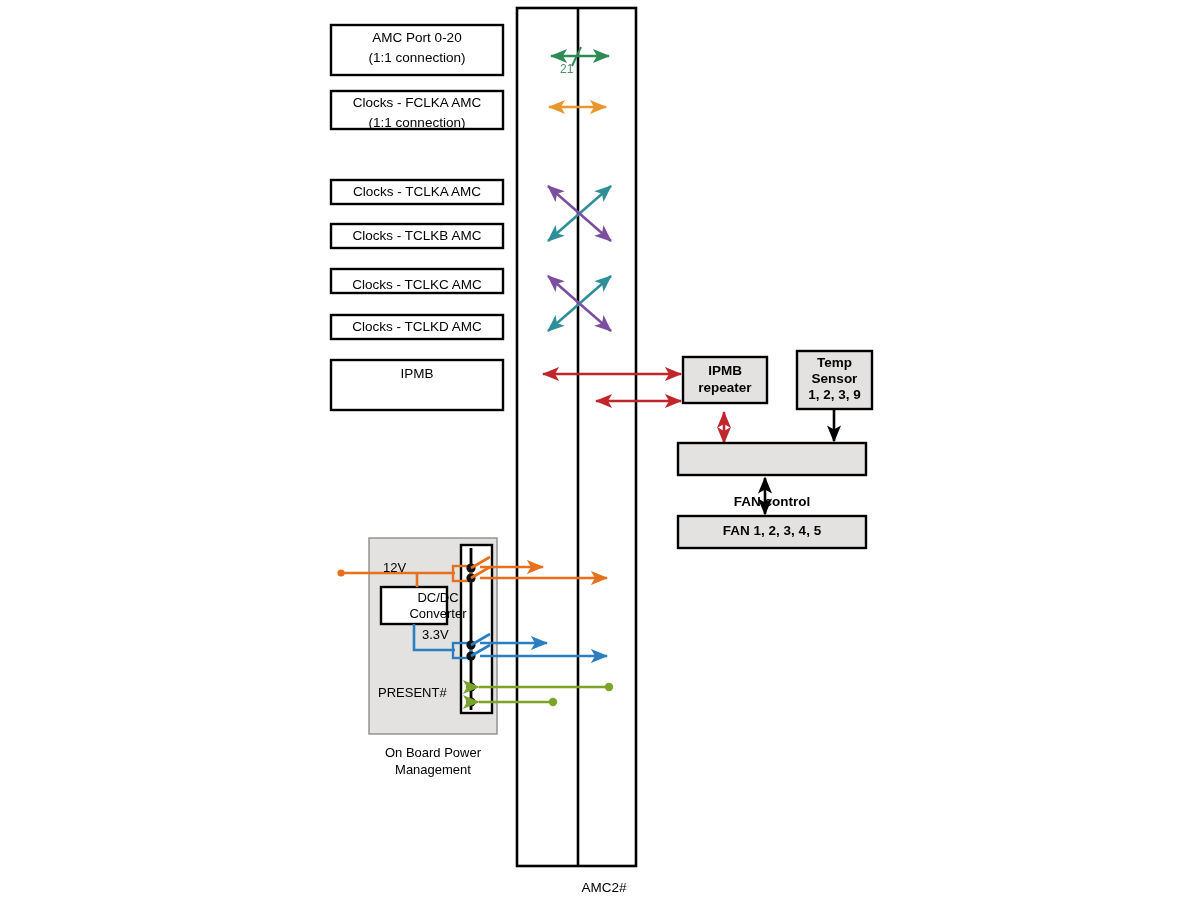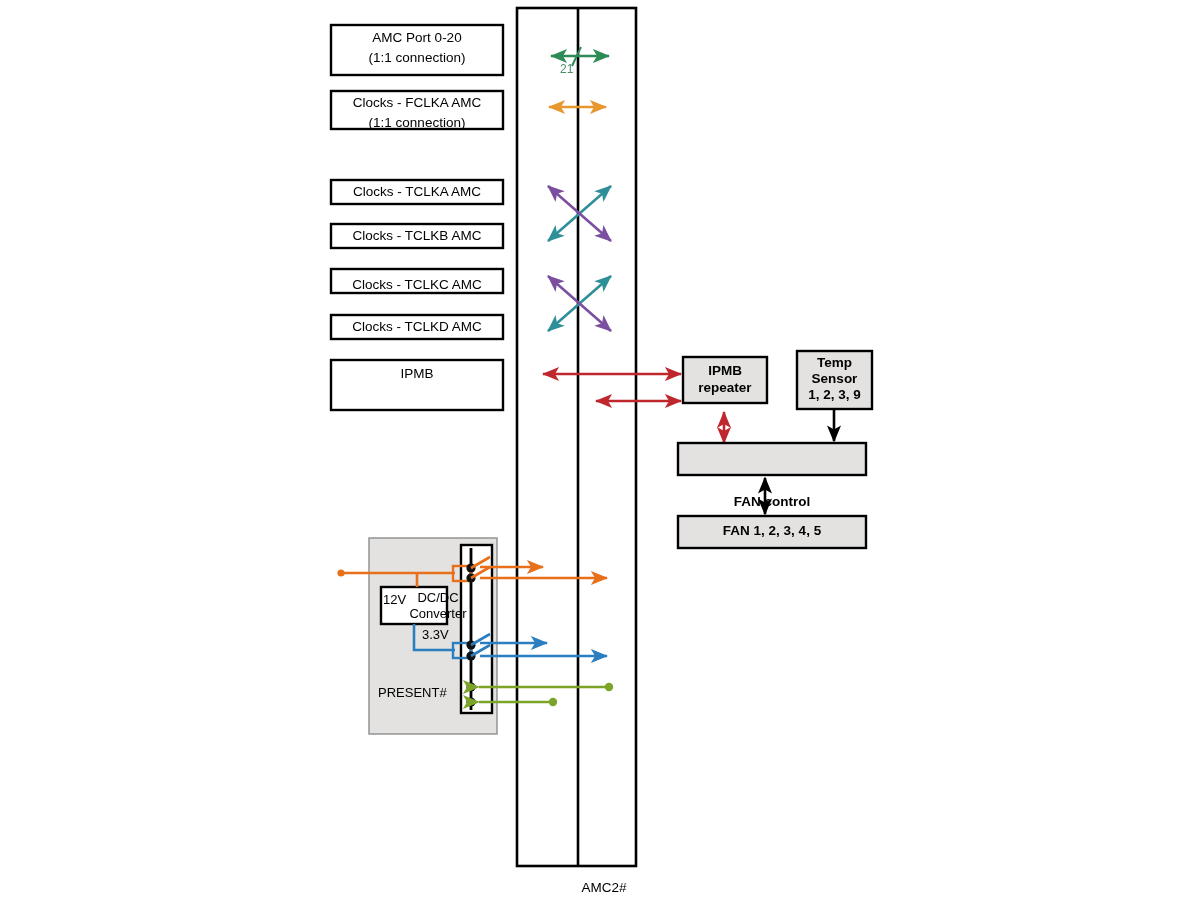--- a/index.html
+++ b/index.html
@@ -206,37 +206,41 @@
   </div>
 
   <div class="lbl graybox-label" style="left:678px; top:450px; width:188px;margin-top:44px;">
     <span>FAN control</span>
   </div>
 
   <div class="lbl graybox-label" style="left:678px; top:523px; width:188px;">
     <span>FAN 1, 2, 3, 4, 5</span>
   </div>
 
-  <div class="lbl small" style="left:383px; top:592px; width:50px; text-align:left;">
+  <div class="lbl small" style="left:383px; top:560px; width:50px; text-align:left;">
     <span>12V</span>
   </div>
 
   <div class="lbl small" style="left:381px; top:590px; width:66px; line-height:1.25;padding-left:24px;">
     <div>DC/DC</div>
     <div>Converter</div>
   </div>
 
   <div class="lbl small" style="left:422px; top:627px; width:50px; text-align:left;">
     <span>3.3V</span>
   </div>
 
   <div class="lbl small" style="left:378px; top:685px; width:80px; text-align:left;">
     <span>PRESENT#</span>
   </div>
 
+  <div class="lbl small" style="left:363px; top:745px; width:140px; line-height:1.3;">
+    <div>On Board Power</div>
+    <div>Management</div>
+  </div>
 
   <div class="lbl col-label" style="left:497px; top:880px; width:92px;margin-top:32px;">
     <span>AMC1#</span>
   </div>
   <div class="lbl col-label" style="left:558px; top:880px; width:92px;">
     <span>AMC2#</span>
   </div>
 
 </div>
 

